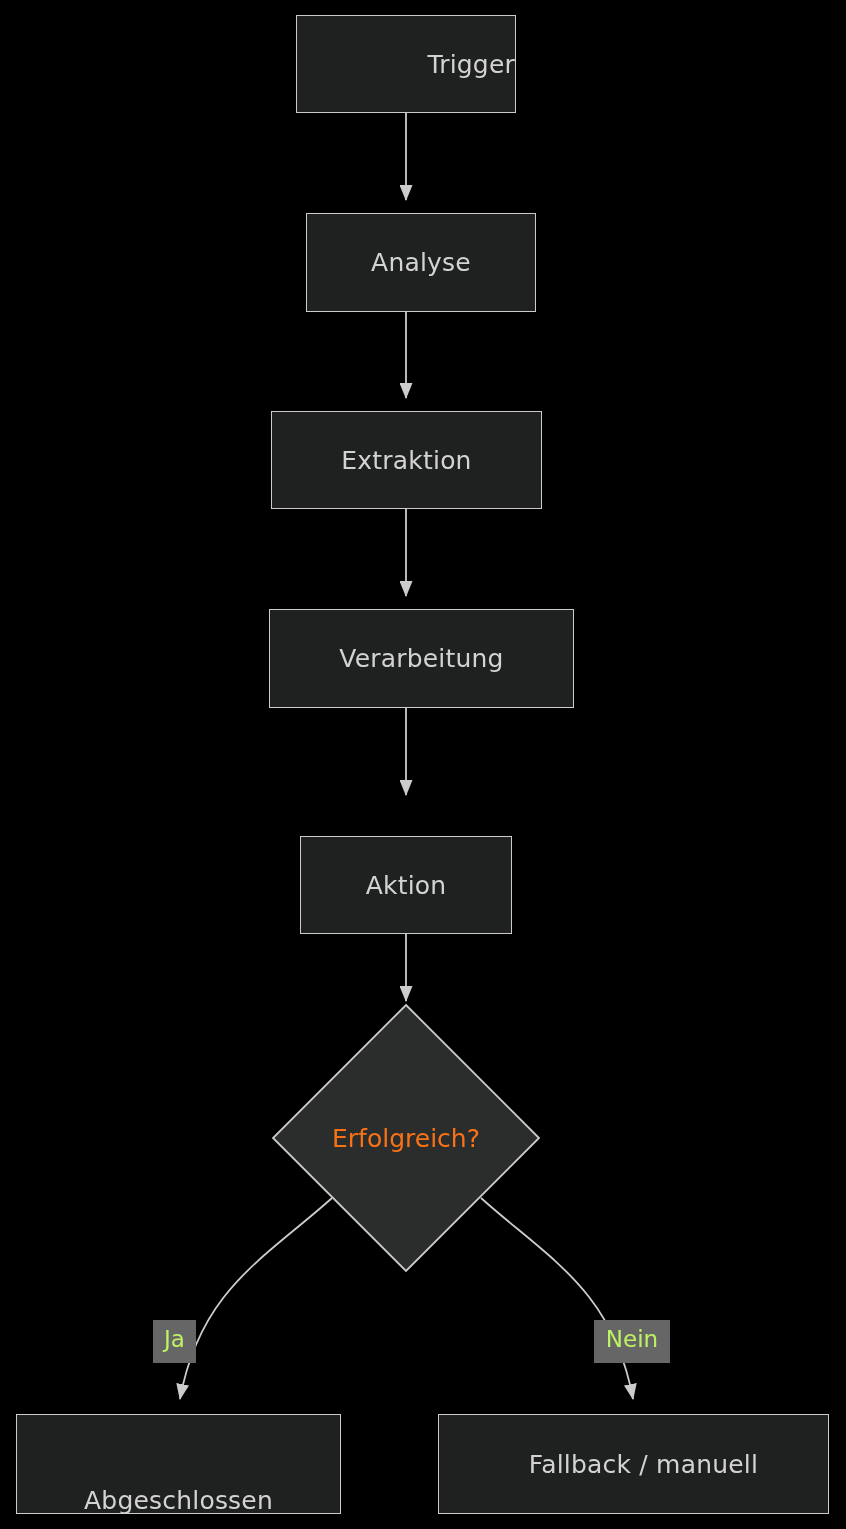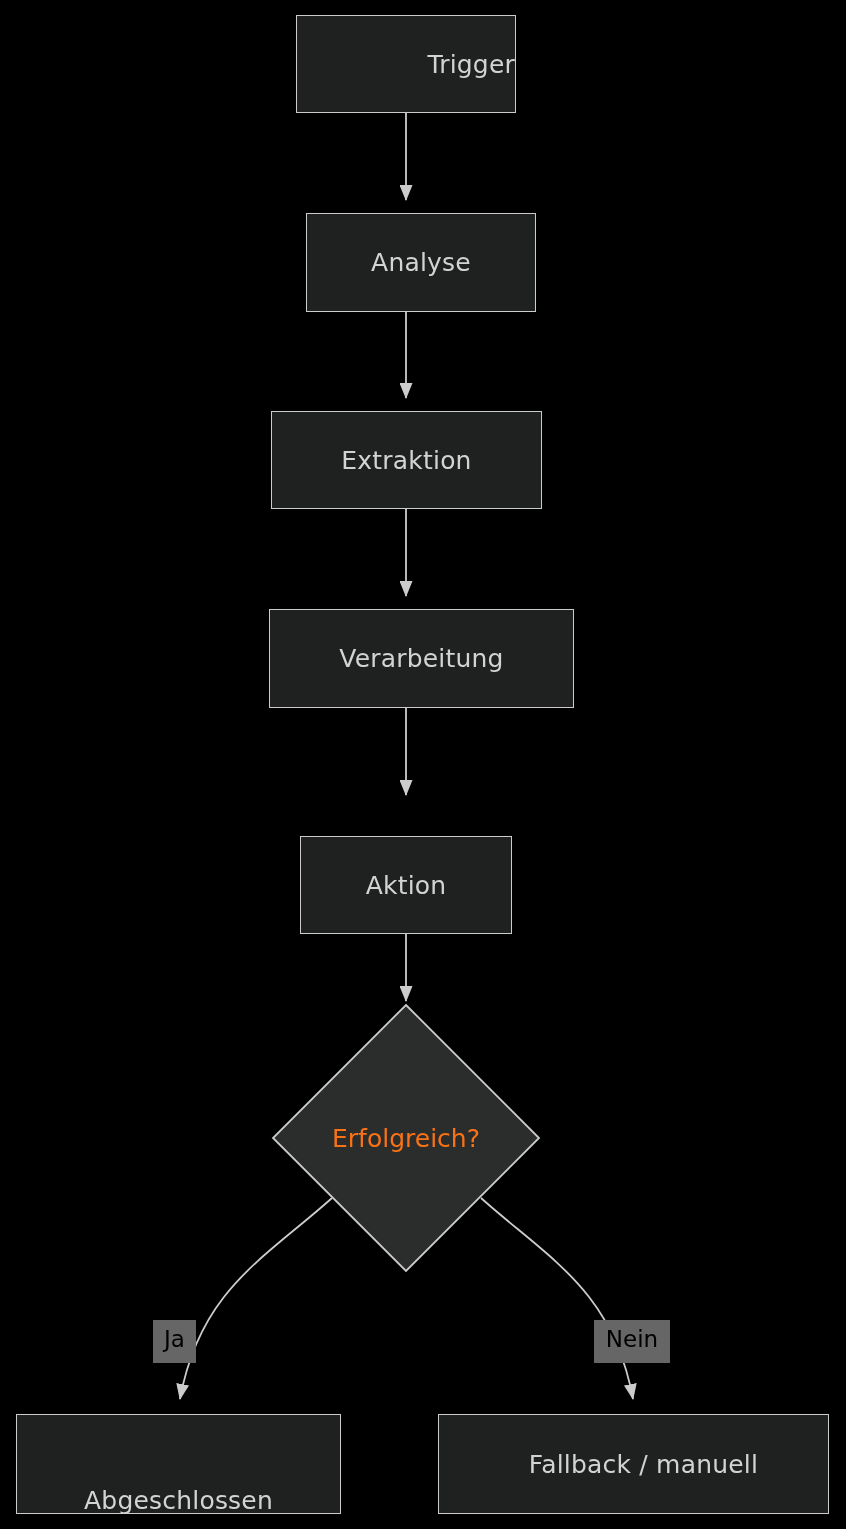--- a/index.html
+++ b/index.html
@@ -66,21 +66,21 @@
     display: flex;
     align-items: center;
     justify-content: center;
     color: #f97316;
     font-size: 25px;
     white-space: nowrap;
   }
   .edge-label {
     position: absolute;
     background: #666666;
-    color: #000000;
+    color: #bef264;
     font-size: 23px;
     line-height: 1;
     padding: 8px 6px 10px 6px;
     box-sizing: border-box;
     white-space: nowrap;
     text-align: center;
   }
 </style>
 </head>
 <body>

